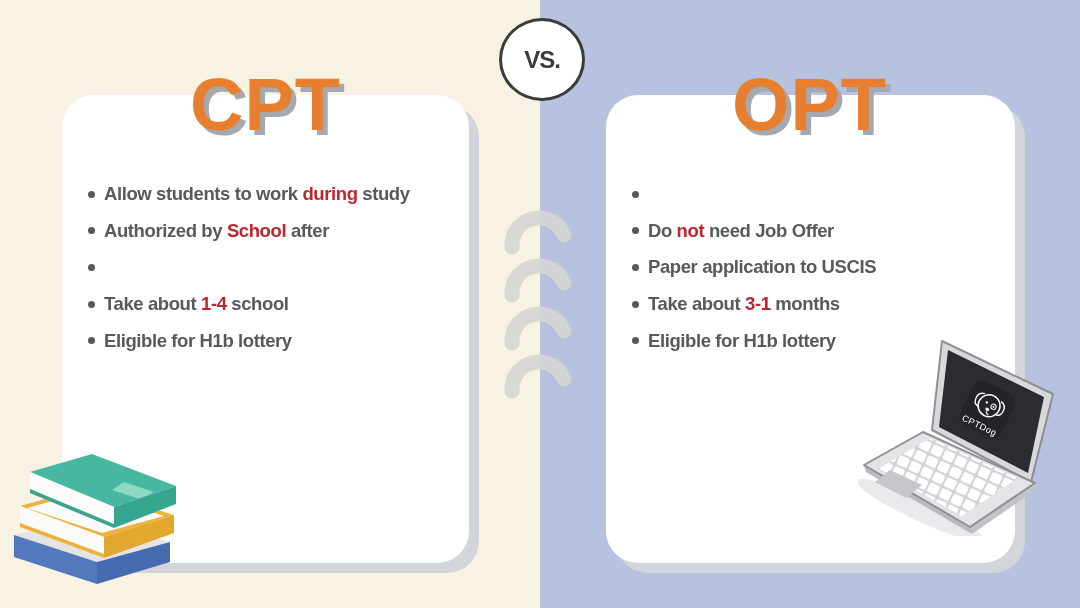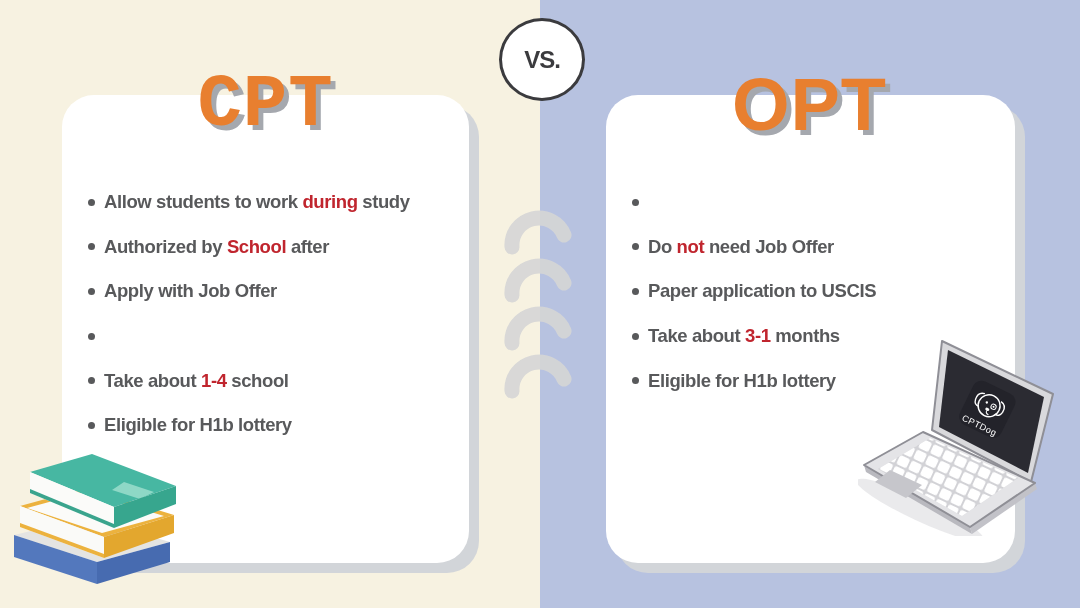--- a/index.html
+++ b/index.html
@@ -15,38 +15,38 @@
   .bg-half{position:absolute; top:0; height:608px; width:540px;}
   .bg-left{left:0; background:var(--bg-left);}
   .bg-right{left:540px; background:var(--bg-right);}
 
   .headline{
     position:absolute; top:68px; width:407px; margin:0; z-index:3;
     text-align:center; font-size:74px; line-height:1; font-weight:bold;
     letter-spacing:1px; color:var(--accent);
     text-shadow:5px 5px 0 var(--title-shadow);
   }
-  .headline.left{left:62px;font-family:Liberation Mono, monospace;}
+  .headline.left{left:62px;}
   .headline.right{left:606px;}
 
   .card{
     position:absolute; top:95px; width:407px; height:468px; z-index:1;
     background:var(--card); border-radius:32px;
     box-shadow:10px 10px 0 var(--card-shadow);
   }
   .card.left{left:62px;}
   .card.right{left:606px; width:409px;}
 
   ul.bullets{
     position:absolute; left:26px; top:81px; right:6px;
     margin:0; padding:0; list-style:none;
   }
   ul.bullets li{
     display:flex; align-items:center; height:36.6px; white-space:nowrap;
-    font-size:18.5px; font-weight:bold; letter-spacing:-0.4px; color:var(--text);margin-top:8px;
+    font-size:18.5px; font-weight:bold; letter-spacing:-0.4px; color:var(--text);
   }
   ul.bullets .dot{
     flex:none; width:7px; height:7px; border-radius:50%;
     background:var(--text); margin-right:9px;
   }
   ul.bullets .hl{color:var(--highlight);}
 
   .vs-badge{
     position:absolute; left:499px; top:18px; width:80px; height:77px; z-index:5;
     background:#ffffff; border:3px solid var(--badge-ink); border-radius:50%;
@@ -85,24 +85,20 @@
   <h1 class="headline left">CPT</h1>
   <div class="card left">
     <ul class="bullets">
         <li>
           <span class="dot"></span>
           <span><span>Allow students to work </span><span class="hl">during</span><span> study</span></span>
         </li>
         <li>
           <span class="dot"></span>
           <span><span>Authorized by </span><span class="hl">School</span><span> after</span></span>
-        </li>
-        <li>
-          <span class="dot"></span>
-          <span><span>Apply with Job Offer</span></span>
         </li>
         <li>
           <span class="dot"></span>
         </li>
         <li>
           <span class="dot"></span>
           <span><span>Take about </span><span class="hl">1-4</span><span> school</span></span>
         </li>
         <li>
           <span class="dot"></span>

